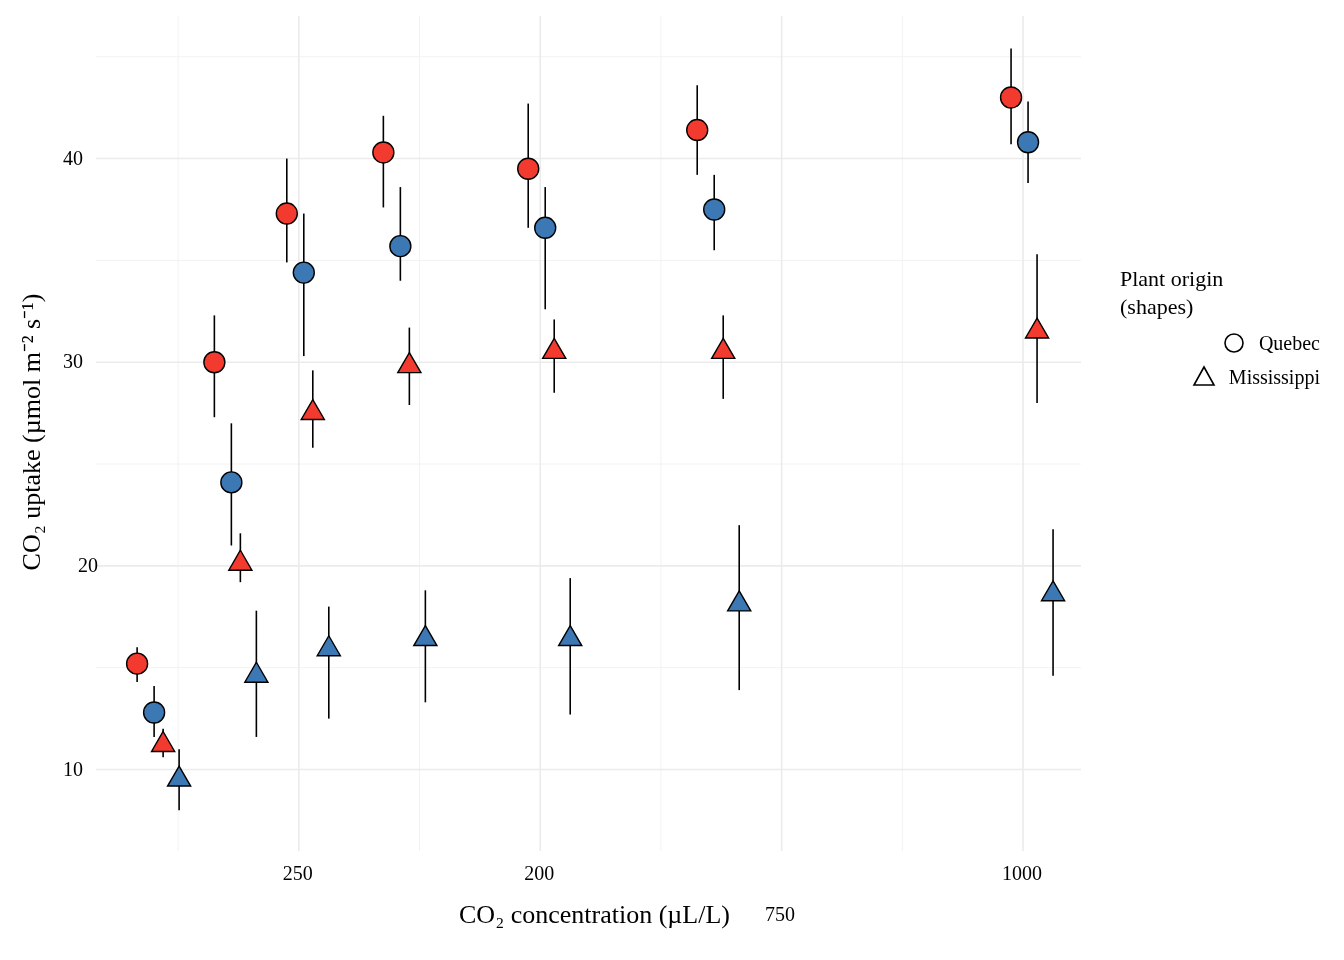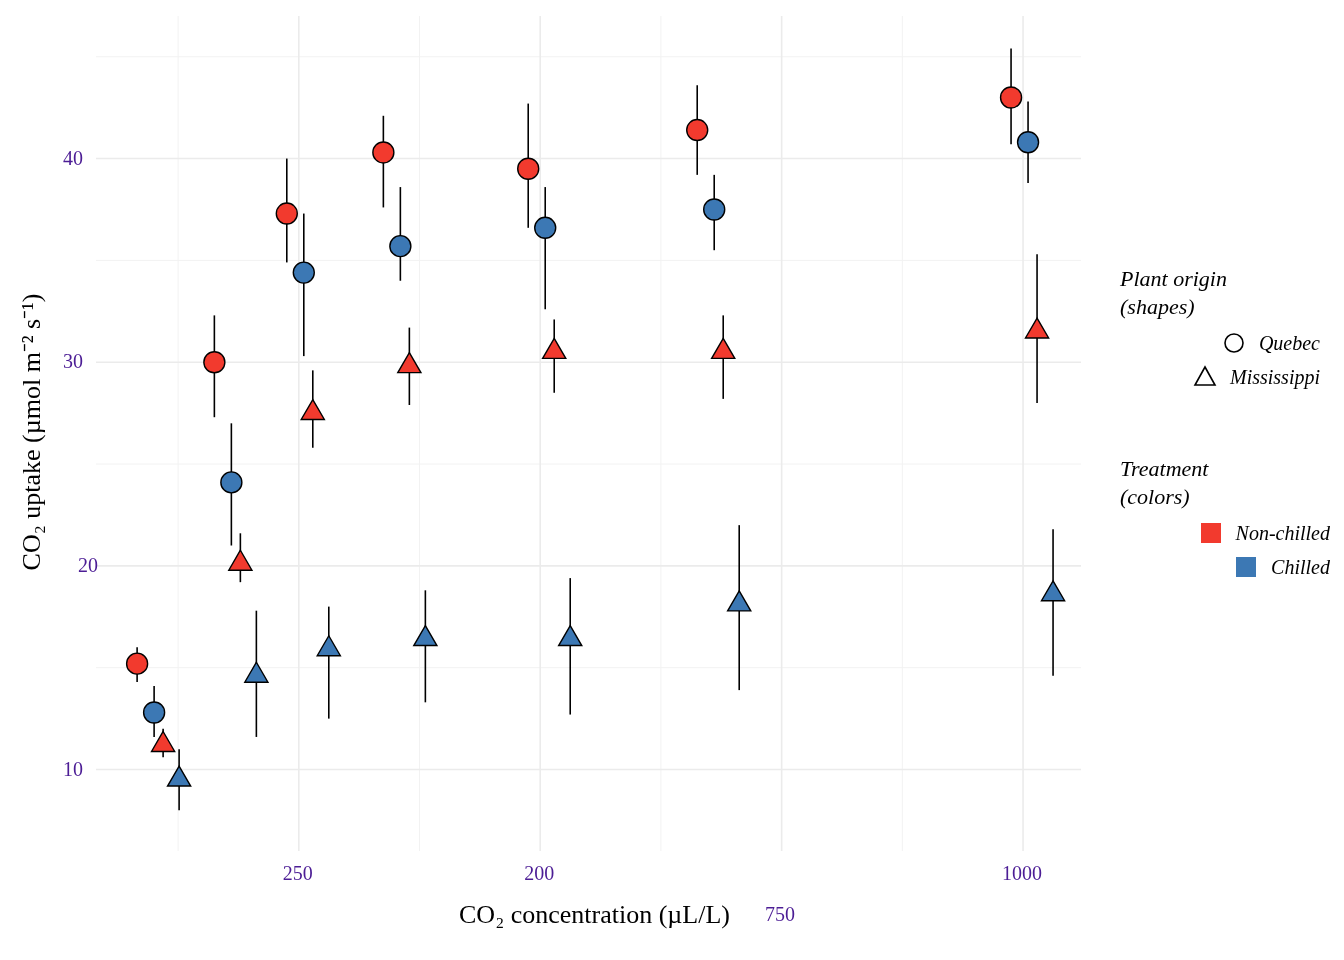--- a/index.html
+++ b/index.html
@@ -22,33 +22,32 @@
     border: 1px solid #ffffff;
   }
   .panel-bg {
     position: absolute;
     inset: 0;
     background: #ffffff;
   }
   .axis-tick-label {
     position: absolute;
     font-size: 20px;
-    color: #4c1d95;
+    color: #000000;
     white-space: nowrap;
   }
   .axis-title {
     position: absolute;
     font-size: 26px;
     color: #000;
     white-space: nowrap;
   }
   .legend {
     position: absolute;
     font-size: 20px;
-    font-style: italic;
   }
   .legend-title {
     font-size: 22px;
     line-height: 1.25;
     margin-bottom: 6px;
   }
   .legend-row {
     display: flex;
     align-items: center;
     height: 34px;
@@ -183,36 +182,14 @@
   <div class="legend-row">
     <span class="legend-key">
       <svg width="26" height="26">
             <polygon points="13,3 23,21 3,21" fill="none" stroke="#000" stroke-width="1.6"></polygon>
           </svg>
     </span>
     <span class="legend-label">Mississippi</span>
   </div>
 </div>
 
-<div class="legend" style="left:1120px; top:455px; width:210px;">
-  <div class="legend-title">
-    <span>Treatment</span><br>
-    <span>(colors)</span>
-  </div>
-  <div class="legend-row">
-    <span class="legend-key">
-      <svg width="26" height="26">
-            <rect x="3" y="3" width="20" height="20" fill="#F23A2E"></rect>
-          </svg>
-    </span>
-    <span class="legend-label">Non-chilled</span>
-  </div>
-  <div class="legend-row">
-    <span class="legend-key">
-      <svg width="26" height="26">
-            <rect x="3" y="3" width="20" height="20" fill="#3C78B4"></rect>
-          </svg>
-    </span>
-    <span class="legend-label">Chilled</span>
-  </div>
-</div>
 
 </div>
 
 </body></html>

